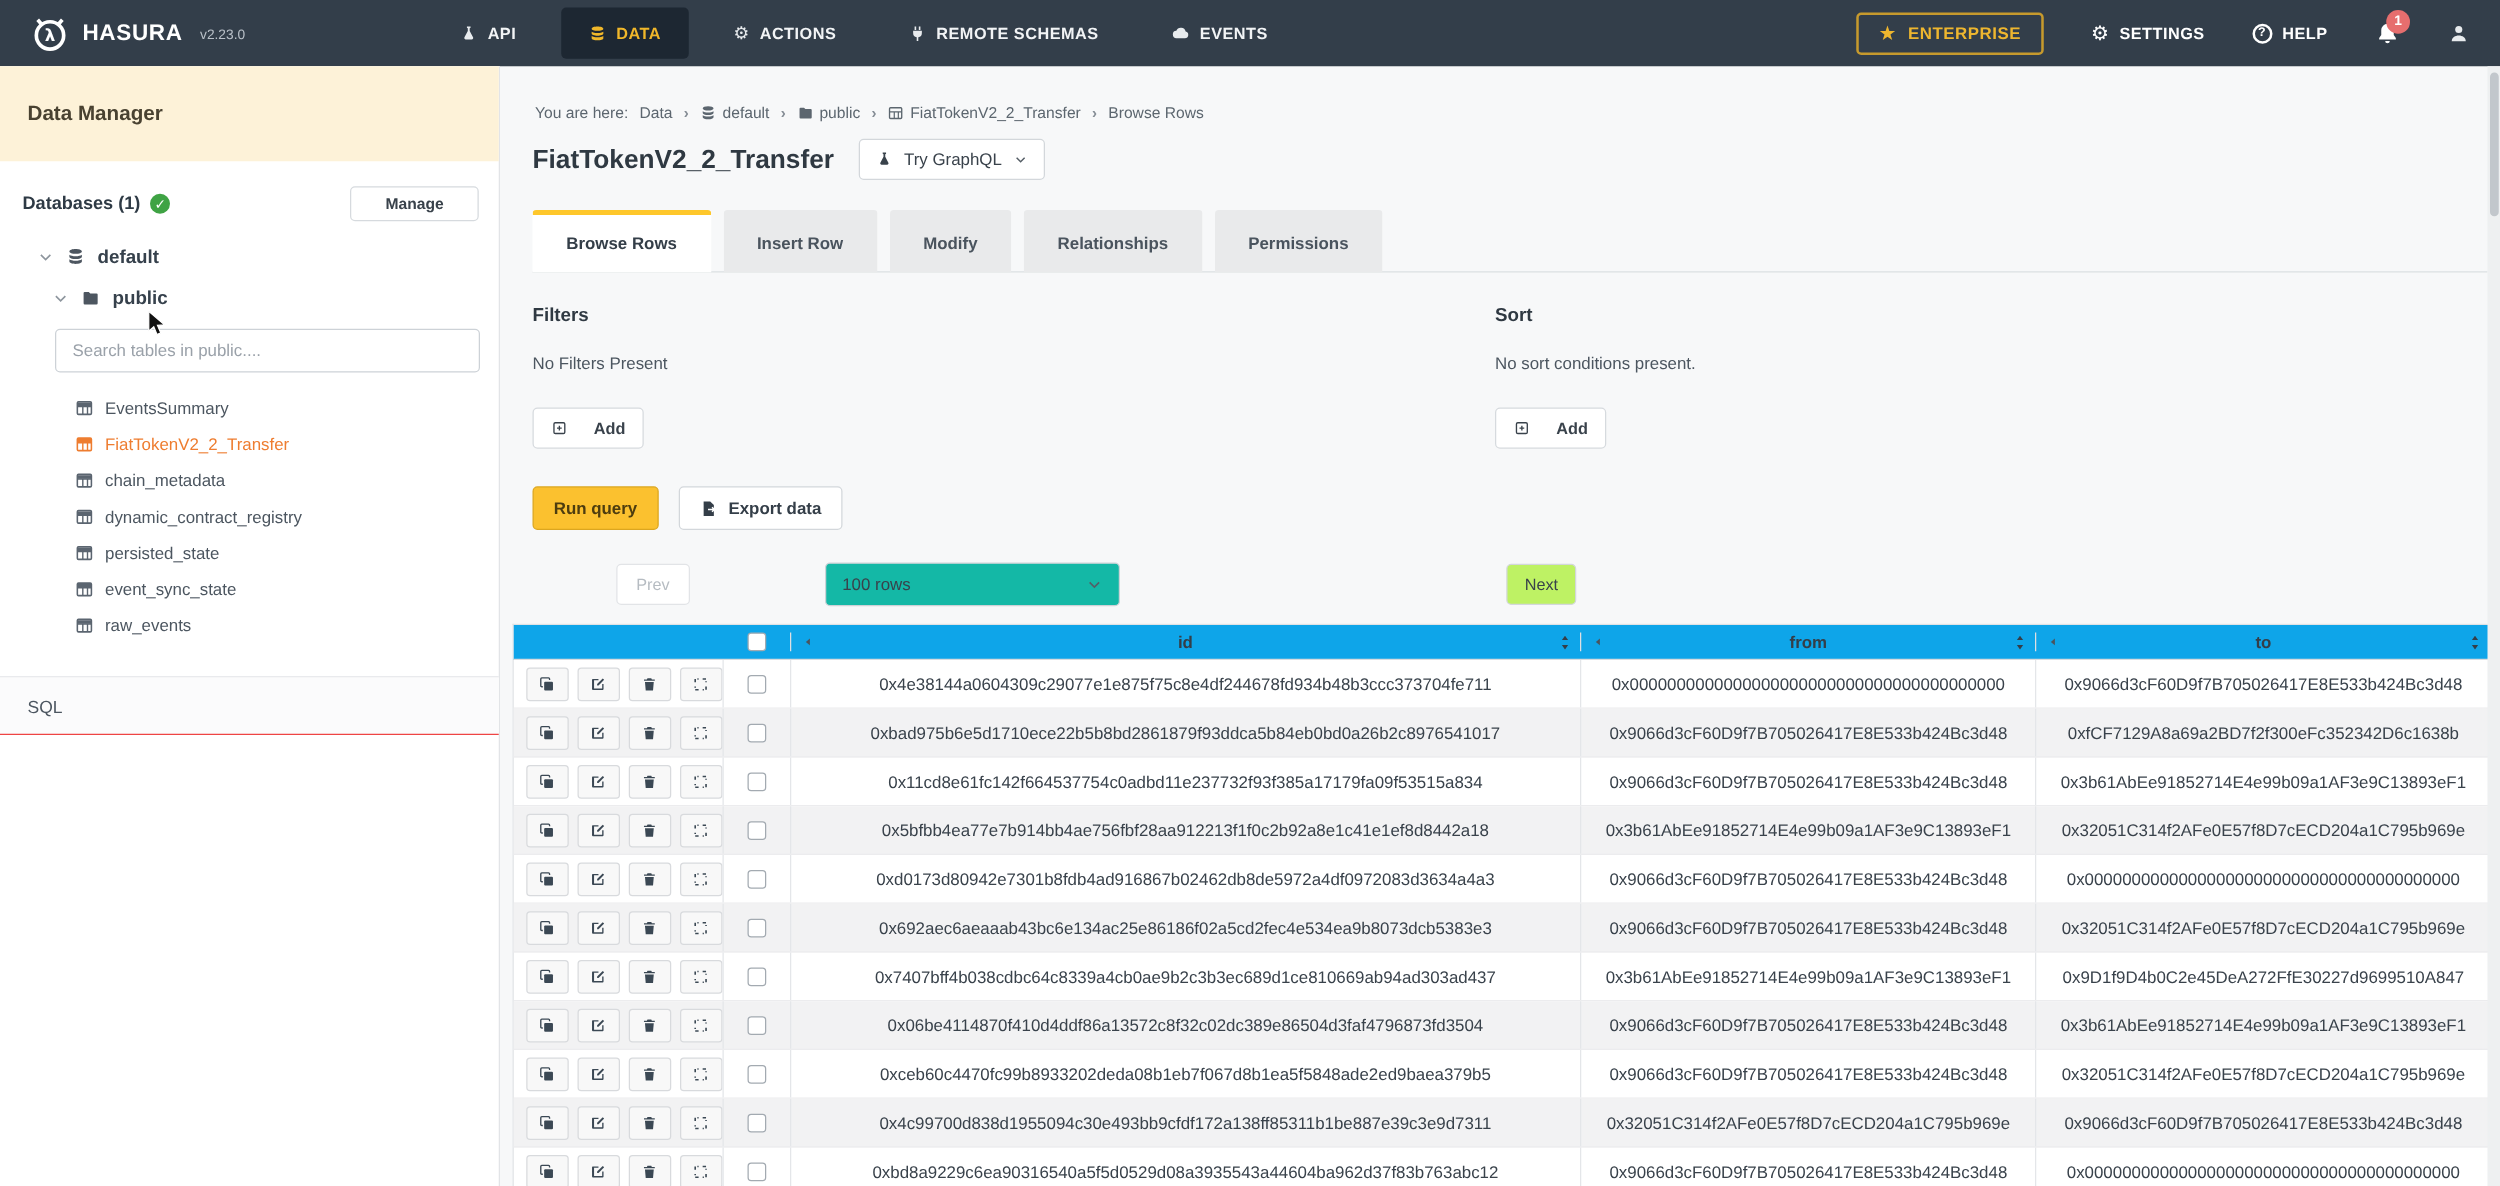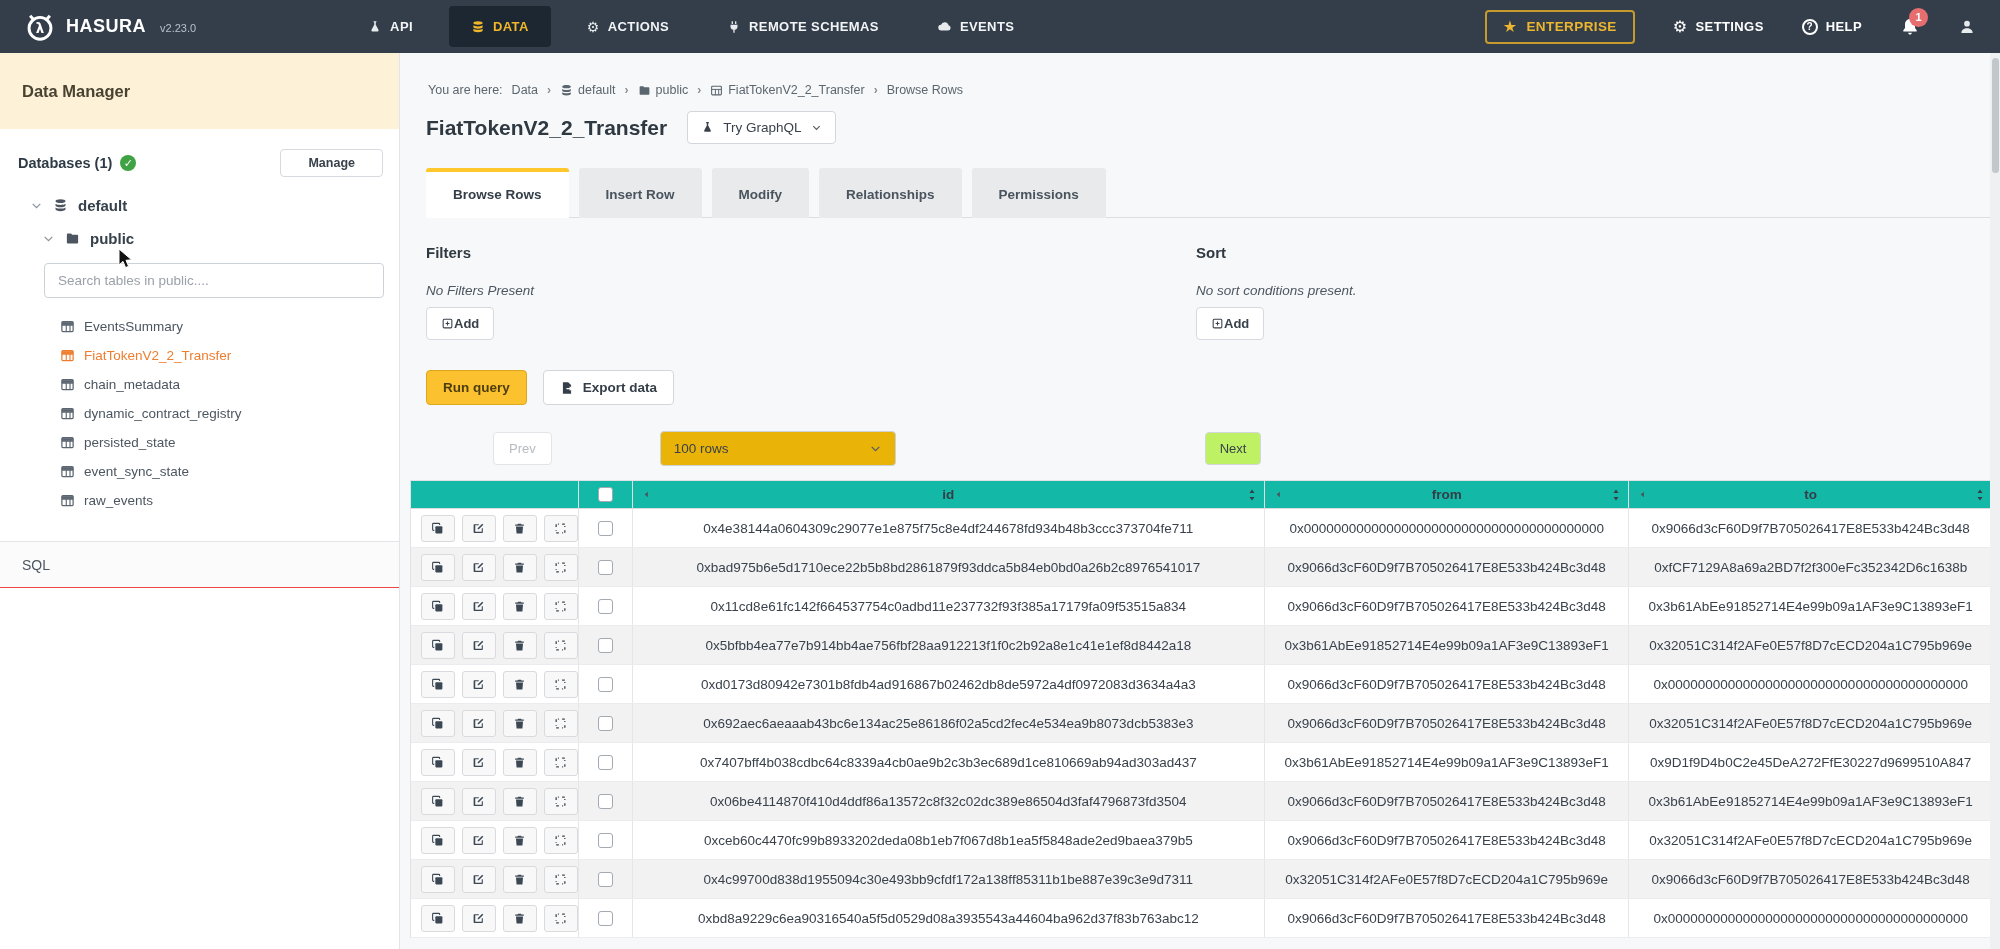--- a/index.html
+++ b/index.html
@@ -72,44 +72,44 @@
              padding:8px 13px; font-size:13.5px; color:#39424b; cursor:pointer; }
 
   .tabs { margin:24px 10px 0 26px; display:flex; gap:10px; border-bottom:1px solid #dcdfe2; }
   .tab { padding:15px 27px; background:#e9eaeb; font-size:13.5px; font-weight:bold; color:#4a545e;
          border-top:4px solid transparent; border-radius:3px 3px 0 0; margin-bottom:-1px; cursor:pointer; }
   .tab.active { background:#fff; border-top-color:#fec72b; border-bottom:1px solid #fff; color:#343e48; }
 
   .fs-row { display:flex; margin:26px 0 0 26px; }
   .filters-block { width:770px; }
   .fs-title { font-size:15px; font-weight:bold; color:#2f3942; }
-  .fs-empty { margin-top:22px; font-style:italic; font-size:13.5px; color:#4c5660; }
-  .add-btn { margin-top:9px; display:inline-flex; align-items:center; gap:0; background:#fff;
+  .fs-empty { margin-top:22px; font-size:13.5px; color:#4c5660; }
+  .add-btn { margin-top:28px; display:inline-flex; align-items:center; gap:21px; background:#fff;
              border:1px solid #d6dade; border-radius:4px; padding:8px 14px; font-size:13px; font-weight:bold;
              color:#39424b; cursor:pointer; }
 
   .actions-row { margin:30px 0 0 26px; display:flex; gap:16px; }
   .run-query { background:#fbc12f; border:1px solid #dca61f; border-radius:4px; padding:9px 16px;
                font-size:13.5px; font-weight:bold; color:#4d3d0f; cursor:pointer; }
   .export-btn { display:flex; align-items:center; gap:9px; background:#fff; border:1px solid #d3d7db;
                 border-radius:4px; padding:9px 16px; font-size:13.5px; font-weight:bold; color:#343e48; cursor:pointer; }
 
   .pagination { margin-top:26px; display:flex; align-items:center; height:35px; }
   .prev-btn { margin-left:93px; background:#fff; border:1px solid #e2e4e7; border-radius:4px;
               padding:8px 15px; font-size:13px; color:#b6bcc2; cursor:default; }
-  .rows-select { margin-left:108px; width:236px; height:35px; background:#eab308; border:1px solid #cdd2d7;
+  .rows-select { margin-left:108px; width:236px; height:35px; background:#14b8a6; border:1px solid #cdd2d7;
                  border-radius:4px; display:flex; align-items:center; padding:0 13px; font-size:13.5px;
                  color:#39424b; cursor:pointer; }
   .rows-select .caret { margin-left:auto; color:#555e66; display:flex; }
   .next-btn { margin-left:309px; background:#bef264; border:1px solid #d3d7db; border-radius:4px;
               padding:8px 14px; font-size:13px; color:#39424b; cursor:pointer; }
 
   
   .dtable { margin:14px 0 0 10px; width:1583px; background:#fff; border:1px solid #e0e2e5; border-bottom:none; }
-  .thead { display:flex; height:28px; background:#14b8a6; border-bottom:1px solid #d9dbde; }
+  .thead { display:flex; height:28px; background:#0ea5e9; border-bottom:1px solid #d9dbde;align-items:center; }
   .hcell { display:flex; align-items:center; justify-content:center; font-size:13.5px; font-weight:bold;
            color:#343e48; border-right:1px solid #dddfe2; position:relative; }
   .hcell .larr { position:absolute; left:8px; color:#4a545e; display:flex; cursor:pointer; }
   .hcell .sort { position:absolute; right:6px; color:#343e48; display:flex; cursor:pointer; }
   .trow { display:flex; height:39px; border-bottom:1px solid #ececee; }
   .trow:nth-child(even) { background:#f2f2f3; }
   .cell { display:flex; align-items:center; justify-content:center; font-size:13.5px; color:#39424b;
           border-right:1px solid #e4e6e9; overflow:hidden; white-space:nowrap; }
   .c-actions { width:168px; justify-content:flex-start; padding-left:10px; gap:7px; }
   .c-check   { width:54px; }

